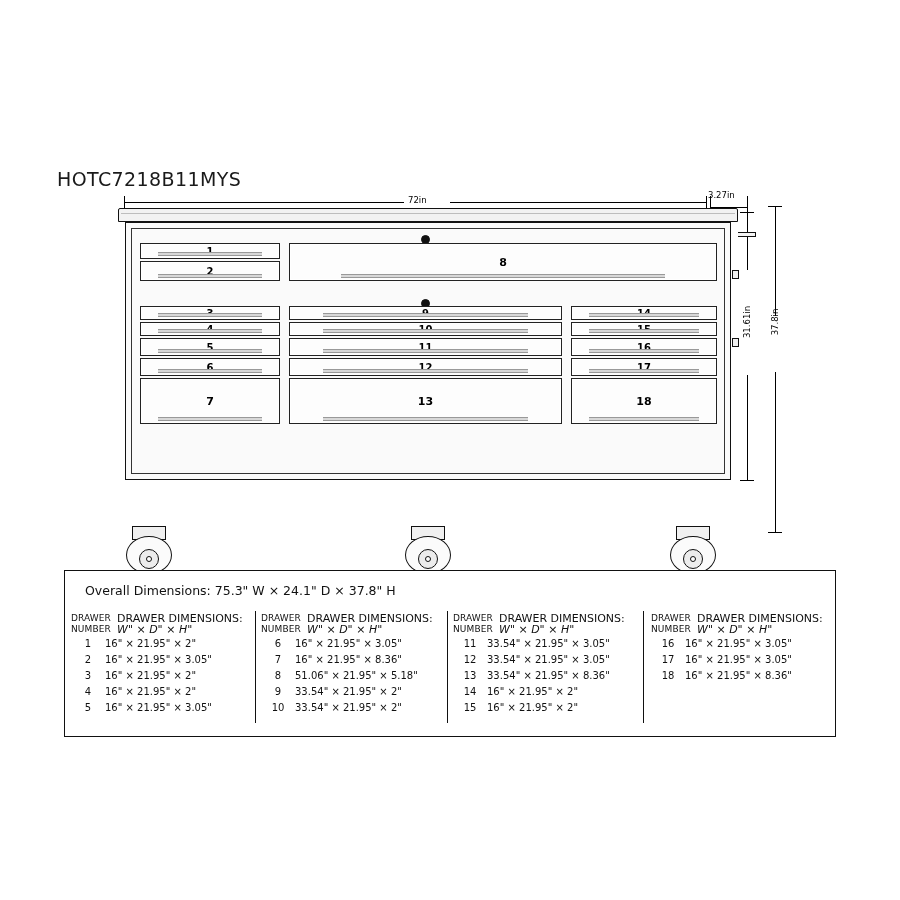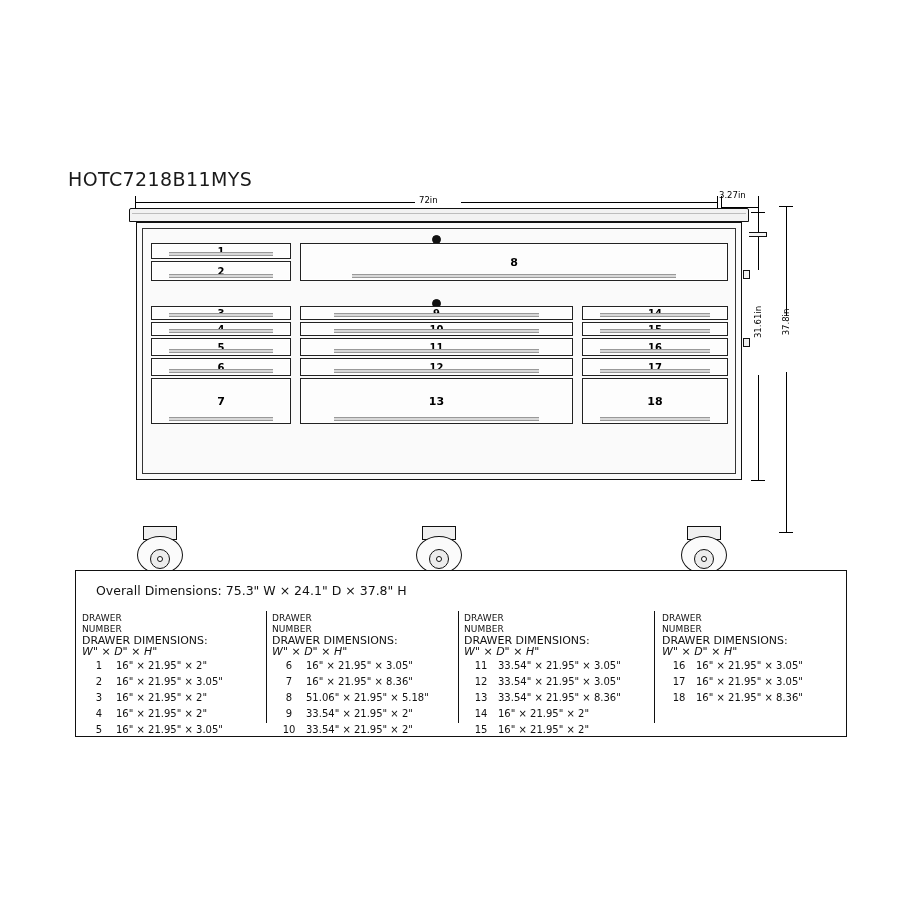--- a/index.html
+++ b/index.html
@@ -10,21 +10,21 @@
   body {
     width: 900px;
     height: 900px;
     font-family: "DejaVu Sans", sans-serif;
     color: #000000;
     position: relative;
     overflow: hidden;
   }
   #sheet {
     position: absolute;
-    left: 11px; top: 0;
+    left: 0; top: 0;
     width: 768px; height: 900px;
   }
   
   #model-title {
     position: absolute;
     left: 57px;
     top: 168px;
     font-size: 19px;
     letter-spacing: 0.4px;
     font-weight: 400;
@@ -252,21 +252,20 @@
   .row .n {
     width: 34px;
     text-align: center;
   }
   .row .d {
     white-space: nowrap;
   }
   .hdr-wrap {
     display: flex;
     line-height: 11px;
-    flex-direction: column;
   }
   .hdr-wrap .c1 { width: 46px; }
   .divider {
     position: absolute;
     top: 40px;
     width: 1px;
     height: 112px;
     background: #111;
   }
 </style>

